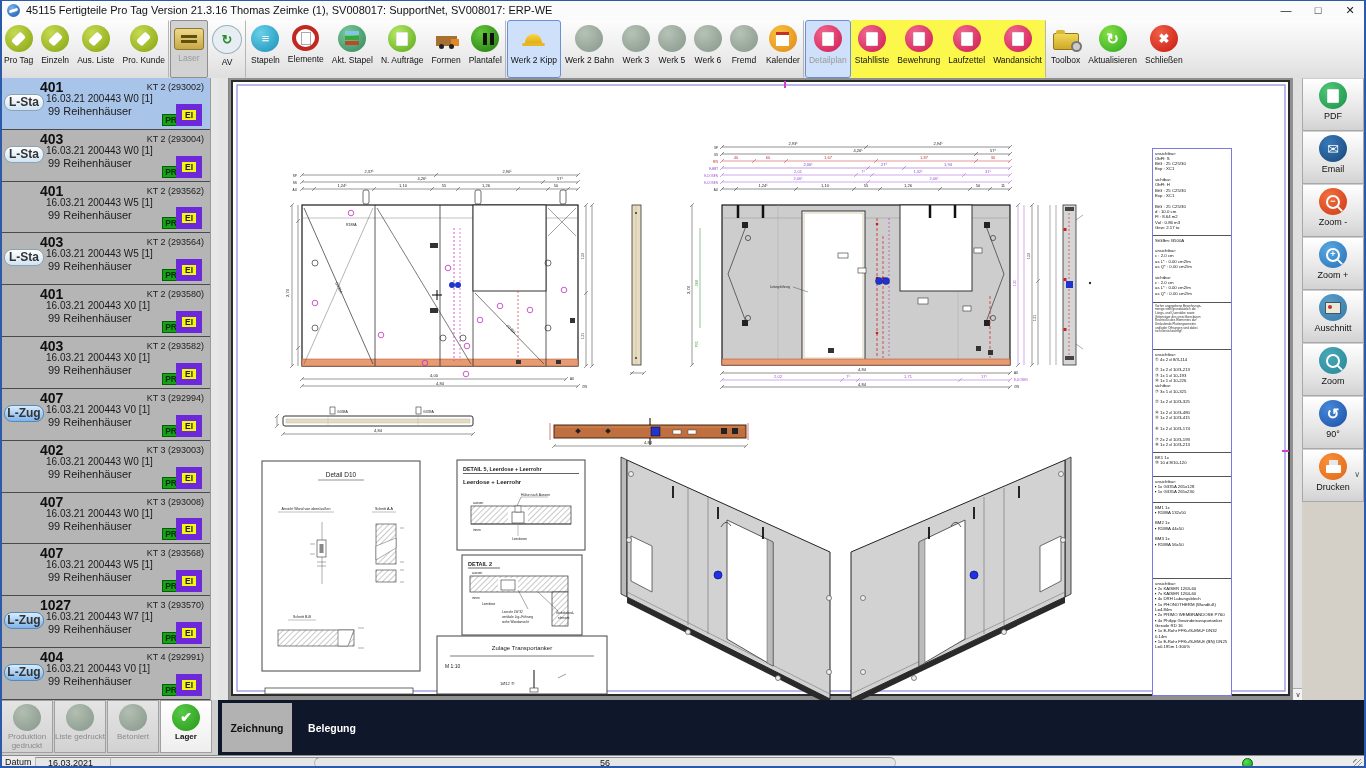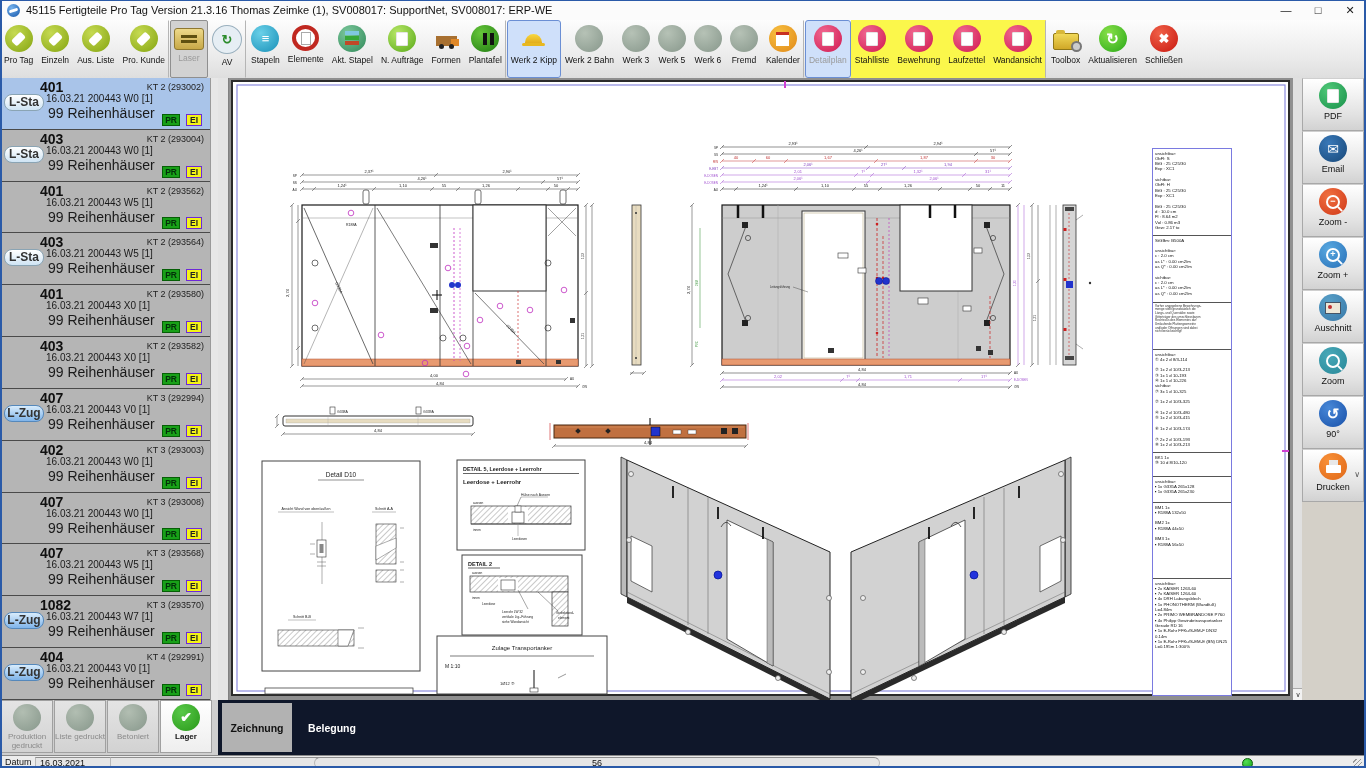--- a/index.html
+++ b/index.html
@@ -83,23 +83,23 @@
   #side-scroll{position:absolute;left:210px;top:78px;width:8px;height:622px;background:#e7e7e7;border-left:1px solid #9a9a9a;border-right:1px solid #9a9a9a;}
   .side-item{flex:1;position:relative;background:#b5b5b5;border-bottom:1px solid #4a4a4a;overflow:hidden;}
   .side-item.selected{background:#a9c4e9;}
   .si-num{position:absolute;left:40px;top:1px;font-size:14px;font-weight:bold;color:#101010;}
   .si-kt{position:absolute;right:6px;top:4px;font-size:9px;color:#222;}
   .si-pill{position:absolute;left:4px;top:16px;width:38px;height:15px;border-radius:8px;font-size:12px;text-align:center;line-height:15px;font-weight:bold;color:#333;}
   .p-sta{background:linear-gradient(#ffffff,#cfe4f4);border:1px solid #8aa4b4;}
   .p-eif{background:linear-gradient(#f4ee6e,#d0c81e);border:1px solid #8f8f20;margin-top:45px;}
   .p-zug{background:linear-gradient(#d8ecfc,#7fb4ea);border:1px solid #5588bb;}
   .si-l1{position:absolute;left:46px;top:15px;font-size:10px;color:#1a1a1a;}
-  .si-l2{position:absolute;left:48px;top:27px;font-size:14px;color:#1a1a1a;}
+  .si-l2{position:absolute;left:48px;top:27px;font-size:11px;color:#1a1a1a;}
   .si-bPR{position:absolute;right:30px;bottom:3px;background:#18a018;border:1px solid #065f06;padding:0 2px;font-size:8.5px;font-weight:bold;color:#052;color:#03300a;}
-  .si-bEI{position:absolute;right:8px;bottom:3px;background:#f4f416;border:1px solid #6d28d9;padding:0 3px;font-size:8.5px;font-weight:bold;color:#222;}
+  .si-bEI{position:absolute;right:8px;bottom:3px;background:#f4f416;border:6px solid #6d28d9;padding:0 3px;font-size:8.5px;font-weight:bold;color:#222;}
 
   
   #canvas{position:absolute;left:218px;top:78px;width:1074px;height:622px;background:#8f8f8f;}
   #cv-scroll{position:absolute;left:0;top:0;width:10px;height:622px;background:#e4e4e4;border-right:1px solid #808080;}
   #draw{position:absolute;left:0;top:0;width:1074px;height:622px;}
   svg text{stroke:none;}
   #info-panel{position:absolute;left:934px;top:70px;width:78px;height:546px;background:#fff;border:1px solid #7a7ae0;display:flex;flex-direction:column;font-size:4.3px;line-height:1.24;color:#111;}
   #info-panel .blk{padding:1.5px 2px;border-bottom:1px solid #555;white-space:pre-line;overflow:hidden;}
   #info-panel .blk:last-child{border-bottom:none;}
   #info-panel .fine{font-size:3.1px;line-height:1.2;color:#333;}
@@ -118,21 +118,21 @@
   .bbtn.disabled{color:#8a8a8a;background:linear-gradient(#e4e4e4,#d2d2d2);}
   .bbtn.lager{background:linear-gradient(#ffffff,#eeeeee);font-weight:bold;}
   #bottom-band{position:absolute;left:218px;top:700px;width:1308px;height:55px;background:#0f172a;}
   .tab{position:absolute;top:3px;height:49px;display:flex;align-items:center;justify-content:center;font-weight:bold;font-size:10.5px;}
   #tab-zeichnung{left:4px;width:70px;background:#b2b2b2;color:#111;}
   #tab-belegung{left:76px;width:76px;color:#fff;}
 
   
   #statusbar{position:absolute;left:0;top:755px;width:1366px;height:13px;background:#ececec;border-top:1px solid #8a8a8a;font-size:9px;color:#111;}
   #statusbar .lbl{position:absolute;left:5px;top:1px;}
-  .sfield{position:absolute;top:0.5px;height:10px;border:1px solid #b8b8b8;border-top-color:#8f8f8f;background:#e6e6e6;padding:0 4px;font-size:9px;line-height:10px;}
+  .sfield{position:absolute;top:0.5px;height:10px;border:1px solid #b8b8b8;border-top-color:#8f8f8f;background:#e6e6e6;padding:0 12px;font-size:9px;line-height:10px;}
   #sf-date{left:35px;width:66px;}
   #sf-2{left:110px;width:200px;}
   #sf-3{left:314px;width:556px;text-align:center;border-radius:6px;}
   .gdot{position:absolute;left:1242px;top:1.5px;width:9px;height:9px;border-radius:50%;background:radial-gradient(circle at 35% 30%,#55e055,#18a018);border:1px solid #0a600a;}
   .grip{position:absolute;right:4px;top:3px;width:9px;height:9px;background:
     repeating-linear-gradient(135deg,transparent 0 2px,#9a9a9a 2px 3px);}
 </style>
 </head>
 <body>
 
@@ -398,21 +398,21 @@
       <div class="side-item">
         <span class="si-num">407</span>
         <span class="si-kt">KT 3  (293568)</span>
         <span class="si-pill p-eif">P-EIF</span>
         <span class="si-l1">16.03.21 200443 W5 [1]</span>
         <span class="si-l2">99 Reihenhäuser</span>
         <span class="si-bPR">PR</span>
         <span class="si-bEI">EI</span>
       </div>
       <div class="side-item">
-        <span class="si-num">1082</span>
+        <span class="si-num">1027</span>
         <span class="si-kt">KT 3  (293570)</span>
         <span class="si-pill p-zug">L-Zug</span>
         <span class="si-l1">16.03.21 200443 W7 [1]</span>
         <span class="si-l2">99 Reihenhäuser</span>
         <span class="si-bPR">PR</span>
         <span class="si-bEI">EI</span>
       </div>
       <div class="side-item">
         <span class="si-num">404</span>
         <span class="si-kt">KT 4  (292991)</span>

